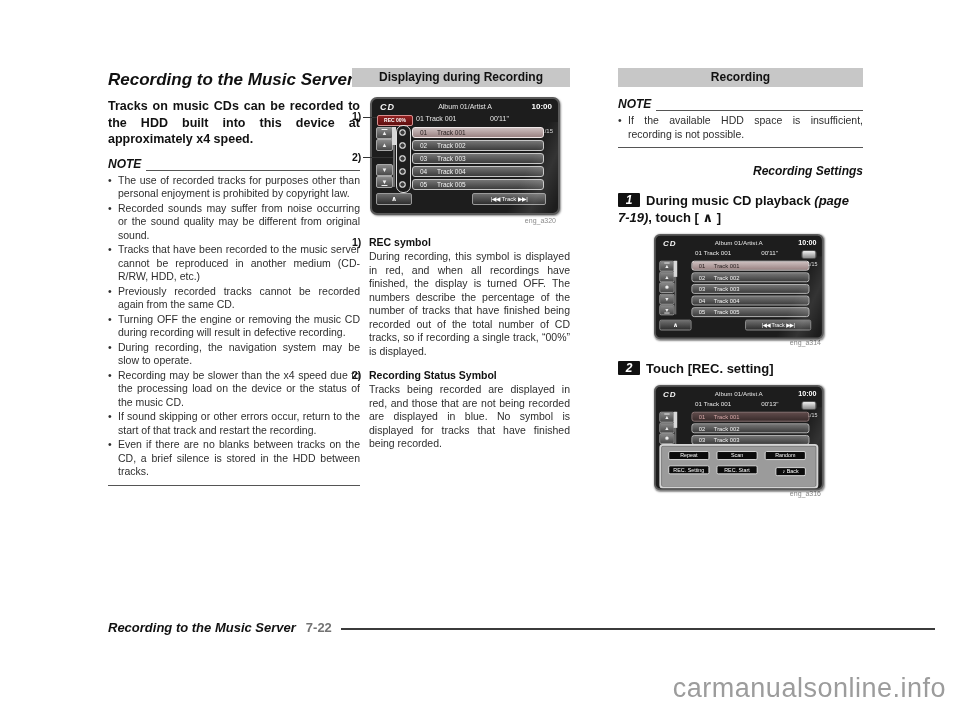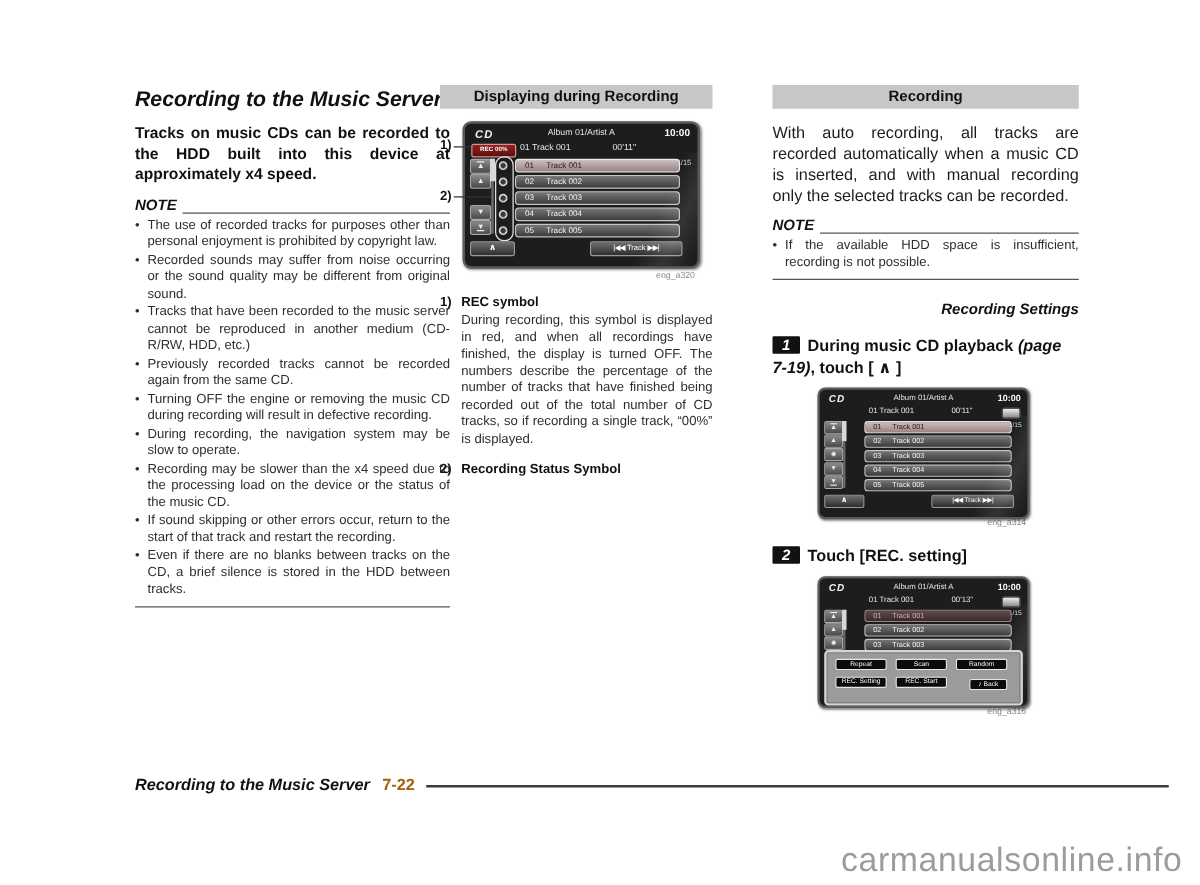--- a/index.html
+++ b/index.html
@@ -134,21 +134,21 @@
     margin-right:6px;vertical-align:1px;
   }
   .stepem{font-style:italic;}
   .shrink{width:167px;height:103px;position:relative;margin-left:36px;margin-top:8px;}
   .shrink .screen{transform:scale(0.893);transform-origin:0 0;}
   .rcap{width:167px;margin-left:36px;}
 
   
   #footer{position:absolute;left:108px;top:620px;width:827px;display:flex;align-items:center;}
   .f-title{font-size:13px;font-weight:bold;font-style:italic;color:#111;}
-  .f-page{font-size:13px;font-weight:bold;color:#a16207;margin-left:10px;}
+  .f-page{font-size:13px;font-weight:bold;color:#737373;margin-left:10px;}
   .f-line{flex:1;height:2px;background:#3b3b3b;margin-left:9px;margin-top:2px;}
   #watermark{
     position:absolute;right:14px;bottom:4px;font-size:27px;color:#9c9c9c;letter-spacing:0.5px;
   }
 </style>
 </head>
 <body>
 
 <div class="col" id="col-left">
   <div class="doc-title">Recording to the Music Server</div>
@@ -260,27 +260,27 @@
     <span class="mnum">1)</span>
     <div class="mcontent">
       <div class="mtitle">REC symbol</div>
       <div class="mbody">During recording, this symbol is displayed in red, and when all recordings have finished, the display is turned OFF. The numbers describe the percentage of the number of tracks that have finished being recorded out of the total number of CD tracks, so if recording a single track, “00%” is displayed.</div>
     </div>
   </div>
   <div class="mitem">
     <span class="mnum">2)</span>
     <div class="mcontent">
       <div class="mtitle">Recording Status Symbol</div>
+      <div class="mbody">Tracks being recorded are displayed in red, and those that are not being recorded are displayed in blue. No symbol is displayed for tracks that have finished being recorded.</div>
     </div>
   </div>
 </div>
 
 <div class="col" id="col-right">
   <div class="sec-header">Recording</div>
-  <div class="r-intro">With auto recording, all tracks are recorded automatically when a music CD is inserted, and with manual recording only the selected tracks can be recorded.</div>
   <div class="note-head">
     <span class="note-label">NOTE</span>
     <span class="note-line"></span>
   </div>
   <div class="bullets">
     <div class="bullet">
         <span class="dot">•</span>
         <span class="btxt">If the available HDD space is insufficient, recording is not possible.</span>
       </div>
   </div>

